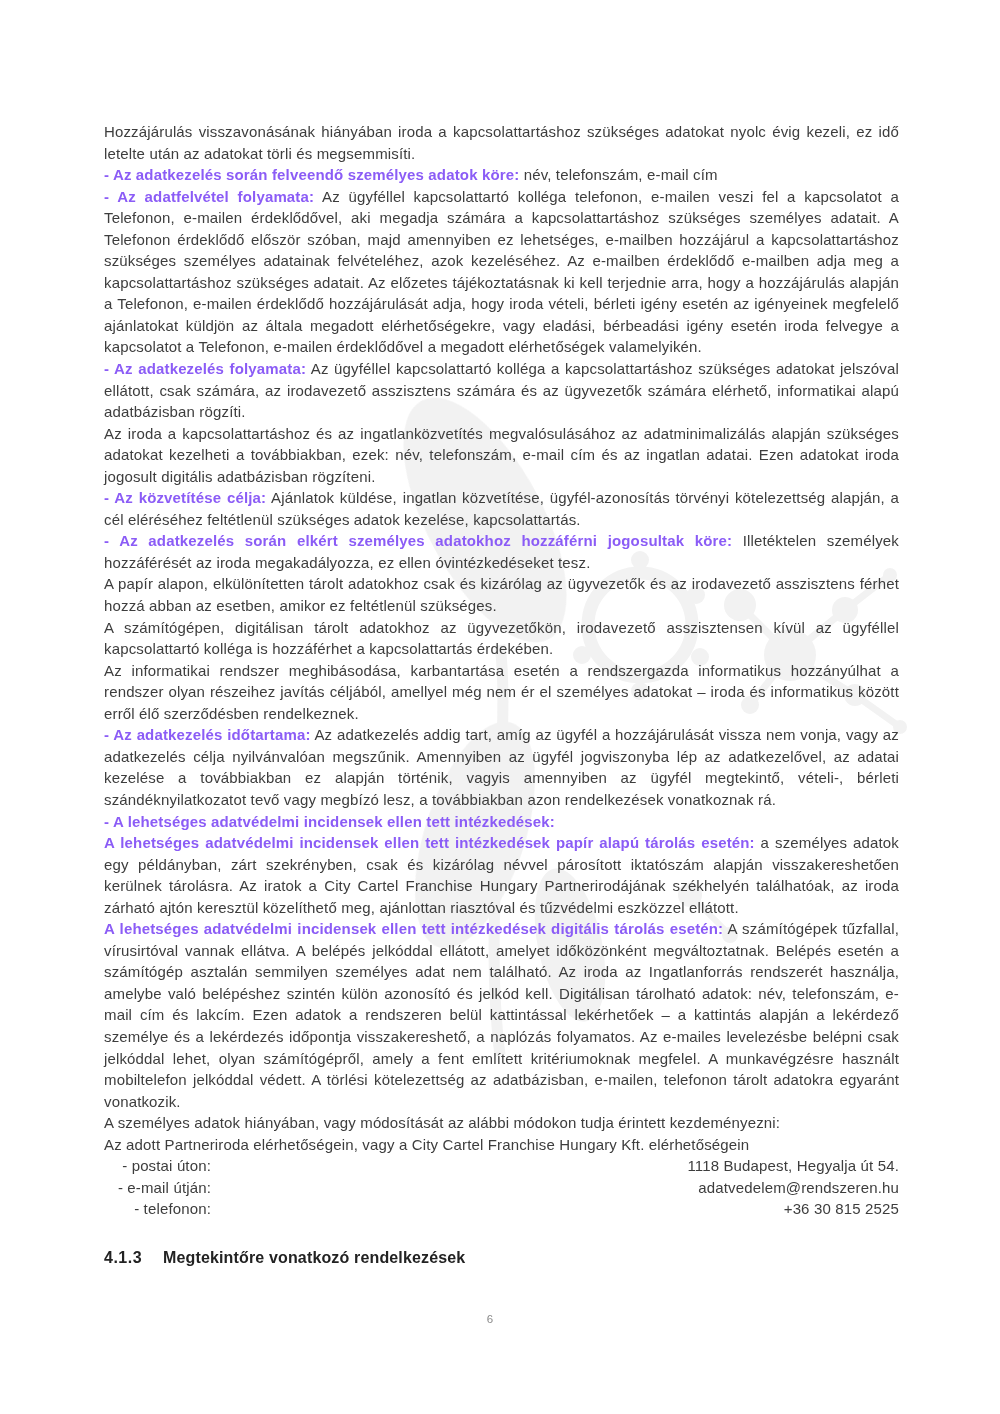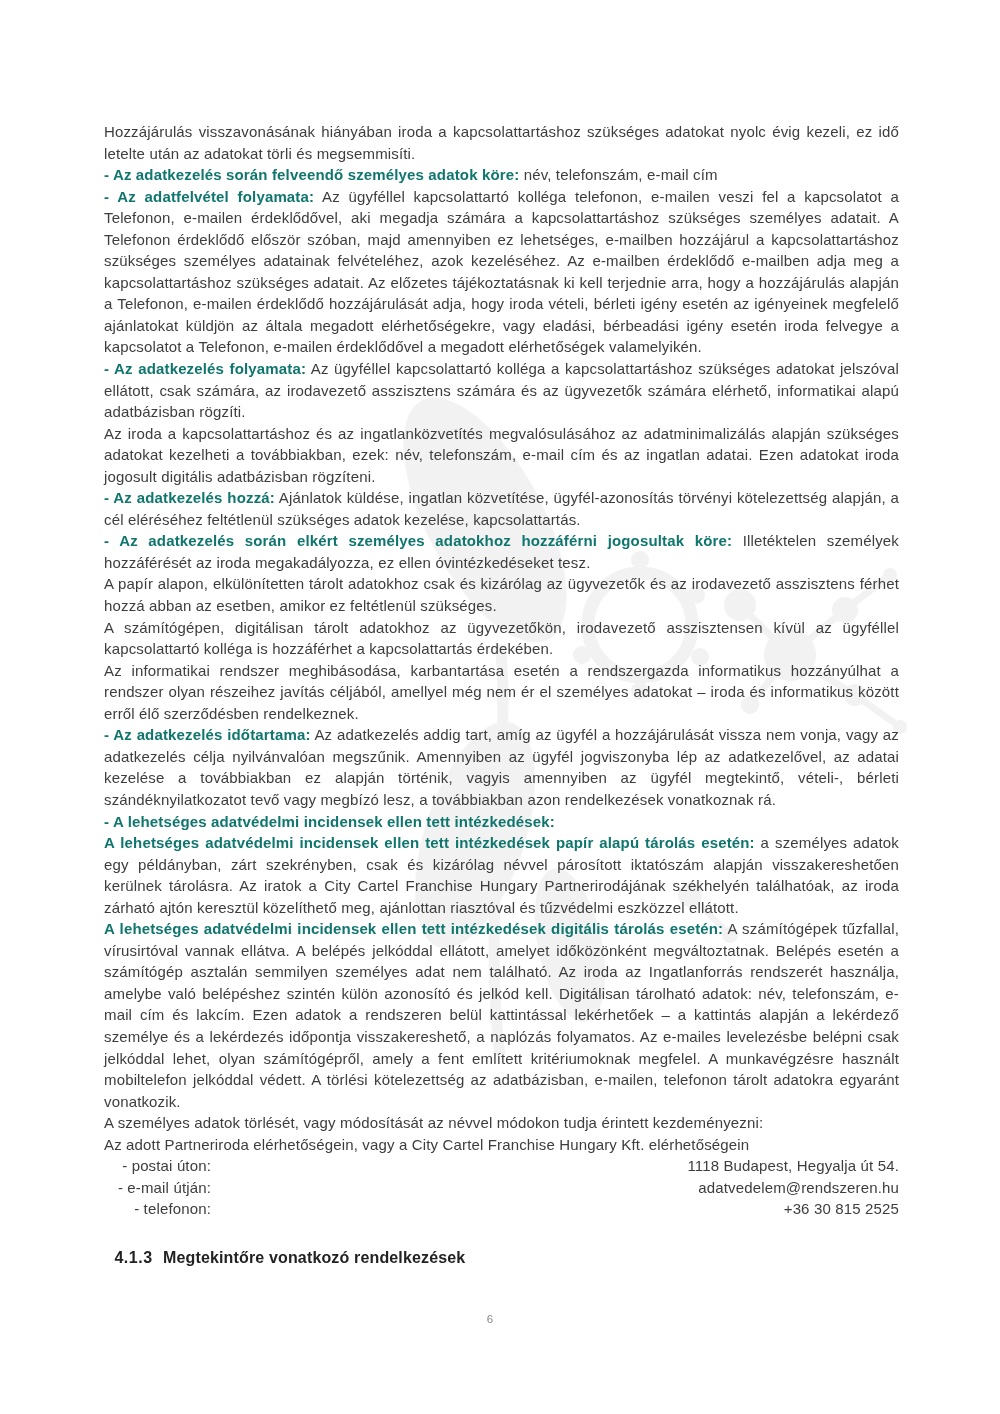--- a/index.html
+++ b/index.html
@@ -24,34 +24,34 @@
     left: 104px;
     top: 121px;
     width: 795px;
     color: #3d3d3d;
     font-size: 15px;
     line-height: 21.55px;
     letter-spacing: 0.15px;
     text-align: justify;
   }
   .para { margin: 0; }
-  .para-lead { font-weight: 700; color: #0f766e; }
+  .para-lead { font-weight: 700; color: #8b5cf6; }
   .contact-row { display: flex; text-align: right; }
   .contact-label { flex: 0 0 107px; }
   .contact-value { flex: 1 1 auto; }
   .section-heading {
     display: flex;
     margin-top: 27px;
     margin-bottom: 3px;
     font-weight: 700;
     color: #222222;
     font-size: 16px;
     text-align: left;
   }
-  .section-number { flex: 0 0 59px; letter-spacing: 0.5px; text-align: center; }
+  .section-number { flex: 0 0 59px; letter-spacing: 0.5px; }
   .page-number {
     position: absolute;
     left: 0; right: 0;
     top: 1313px;
     text-align: center;
     color: #8a8a8a;
     font-size: 11.5px;
   }
 </style>
 </head>
@@ -85,30 +85,30 @@
     </g>
   </svg>
 
   <div class="content">
 
     <p class="para"><span class="para-lead"></span><span>Hozzájárulás visszavonásának hiányában iroda a kapcsolattartáshoz szükséges adatokat nyolc évig kezeli, ez idő letelte után az adatokat törli és megsemmisíti.</span></p>
     <p class="para"><span class="para-lead">- Az adatkezelés során felveendő személyes adatok köre:</span><span> név, telefonszám, e-mail cím</span></p>
     <p class="para"><span class="para-lead">- Az adatfelvétel folyamata:</span><span> Az ügyféllel kapcsolattartó kolléga telefonon, e-mailen veszi fel a kapcsolatot a Telefonon, e-mailen érdeklődővel, aki megadja számára a kapcsolattartáshoz szükséges személyes adatait. A Telefonon érdeklődő először szóban, majd amennyiben ez lehetséges, e-mailben hozzájárul a kapcsolattartáshoz szükséges személyes adatainak felvételéhez, azok kezeléséhez. Az e-mailben érdeklődő e-mailben adja meg a kapcsolattartáshoz szükséges adatait. Az előzetes tájékoztatásnak ki kell terjednie arra, hogy a hozzájárulás alapján a Telefonon, e-mailen érdeklődő hozzájárulását adja, hogy iroda vételi, bérleti igény esetén az igényeinek megfelelő ajánlatokat küldjön az általa megadott elérhetőségekre, vagy eladási, bérbeadási igény esetén iroda felvegye a kapcsolatot a Telefonon, e-mailen érdeklődővel a megadott elérhetőségek valamelyikén.</span></p>
     <p class="para"><span class="para-lead">- Az adatkezelés folyamata:</span><span> Az ügyféllel kapcsolattartó kolléga a kapcsolattartáshoz szükséges adatokat jelszóval ellátott, csak számára, az irodavezető asszisztens számára és az ügyvezetők számára elérhető, informatikai alapú adatbázisban rögzíti.</span></p>
     <p class="para"><span class="para-lead"></span><span>Az iroda a kapcsolattartáshoz és az ingatlanközvetítés megvalósulásához az adatminimalizálás alapján szükséges adatokat kezelheti a továbbiakban, ezek: név, telefonszám, e-mail cím és az ingatlan adatai. Ezen adatokat iroda jogosult digitális adatbázisban rögzíteni.</span></p>
-    <p class="para"><span class="para-lead">- Az adatkezelés hozzá:</span><span> Ajánlatok küldése, ingatlan közvetítése, ügyfél-azonosítás törvényi kötelezettség alapján, a cél eléréséhez feltétlenül szükséges adatok kezelése, kapcsolattartás.</span></p>
+    <p class="para"><span class="para-lead">- Az közvetítése célja:</span><span> Ajánlatok küldése, ingatlan közvetítése, ügyfél-azonosítás törvényi kötelezettség alapján, a cél eléréséhez feltétlenül szükséges adatok kezelése, kapcsolattartás.</span></p>
     <p class="para"><span class="para-lead">- Az adatkezelés során elkért személyes adatokhoz hozzáférni jogosultak köre:</span><span> Illetéktelen személyek hozzáférését az iroda megakadályozza, ez ellen óvintézkedéseket tesz.</span></p>
     <p class="para"><span class="para-lead"></span><span>A papír alapon, elkülönítetten tárolt adatokhoz csak és kizárólag az ügyvezetők és az irodavezető asszisztens férhet hozzá abban az esetben, amikor ez feltétlenül szükséges.</span></p>
     <p class="para"><span class="para-lead"></span><span>A számítógépen, digitálisan tárolt adatokhoz az ügyvezetőkön, irodavezető asszisztensen kívül az ügyféllel kapcsolattartó kolléga is hozzáférhet a kapcsolattartás érdekében.</span></p>
     <p class="para"><span class="para-lead"></span><span>Az informatikai rendszer meghibásodása, karbantartása esetén a rendszergazda informatikus hozzányúlhat a rendszer olyan részeihez javítás céljából, amellyel még nem ér el személyes adatokat – iroda és informatikus között erről élő szerződésben rendelkeznek.</span></p>
     <p class="para"><span class="para-lead">- Az adatkezelés időtartama:</span><span> Az adatkezelés addig tart, amíg az ügyfél a hozzájárulását vissza nem vonja, vagy az adatkezelés célja nyilvánvalóan megszűnik. Amennyiben az ügyfél jogviszonyba lép az adatkezelővel, az adatai kezelése a továbbiakban ez alapján történik, vagyis amennyiben az ügyfél megtekintő, vételi-, bérleti szándéknyilatkozatot tevő vagy megbízó lesz, a továbbiakban azon rendelkezések vonatkoznak rá.</span></p>
     <p class="para"><span class="para-lead">- A lehetséges adatvédelmi incidensek ellen tett intézkedések:</span><span></span></p>
     <p class="para"><span class="para-lead">A lehetséges adatvédelmi incidensek ellen tett intézkedések papír alapú tárolás esetén:</span><span> a személyes adatok egy példányban, zárt szekrényben, csak és kizárólag névvel párosított iktatószám alapján visszakereshetően kerülnek tárolásra. Az iratok a City Cartel Franchise Hungary Partnerirodájának székhelyén találhatóak, az iroda zárható ajtón keresztül közelíthető meg, ajánlottan riasztóval és tűzvédelmi eszközzel ellátott.</span></p>
     <p class="para"><span class="para-lead">A lehetséges adatvédelmi incidensek ellen tett intézkedések digitális tárolás esetén:</span><span> A számítógépek tűzfallal, vírusirtóval vannak ellátva. A belépés jelkóddal ellátott, amelyet időközönként megváltoztatnak. Belépés esetén a számítógép asztalán semmilyen személyes adat nem található. Az iroda az Ingatlanforrás rendszerét használja, amelybe való belépéshez szintén külön azonosító és jelkód kell. Digitálisan tárolható adatok: név, telefonszám, e-mail cím és lakcím. Ezen adatok a rendszeren belül kattintással lekérhetőek – a kattintás alapján a lekérdező személye és a lekérdezés időpontja visszakereshető, a naplózás folyamatos. Az e-mailes levelezésbe belépni csak jelkóddal lehet, olyan számítógépről, amely a fent említett kritériumoknak megfelel. A munkavégzésre használt mobiltelefon jelkóddal védett. A törlési kötelezettség az adatbázisban, e-mailen, telefonon tárolt adatokra egyaránt vonatkozik.</span></p>
-    <p class="para"><span class="para-lead"></span><span>A személyes adatok törlését, vagy módosítását az névvel módokon tudja érintett kezdeményezni:</span></p>
+    <p class="para"><span class="para-lead"></span><span>A személyes adatok hiányában, vagy módosítását az alábbi módokon tudja érintett kezdeményezni:</span></p>
     <p class="para"><span class="para-lead"></span><span>Az adott Partneriroda elérhetőségein, vagy a City Cartel Franchise Hungary Kft. elérhetőségein</span></p>
 
     <div class="contact-row">
       <span class="contact-label">- postai úton:</span>
       <span class="contact-value">1118 Budapest, Hegyalja út 54.</span>
     </div>
     <div class="contact-row">
       <span class="contact-label">- e-mail útján:</span>
       <span class="contact-value">adatvedelem@rendszeren.hu</span>
     </div>

